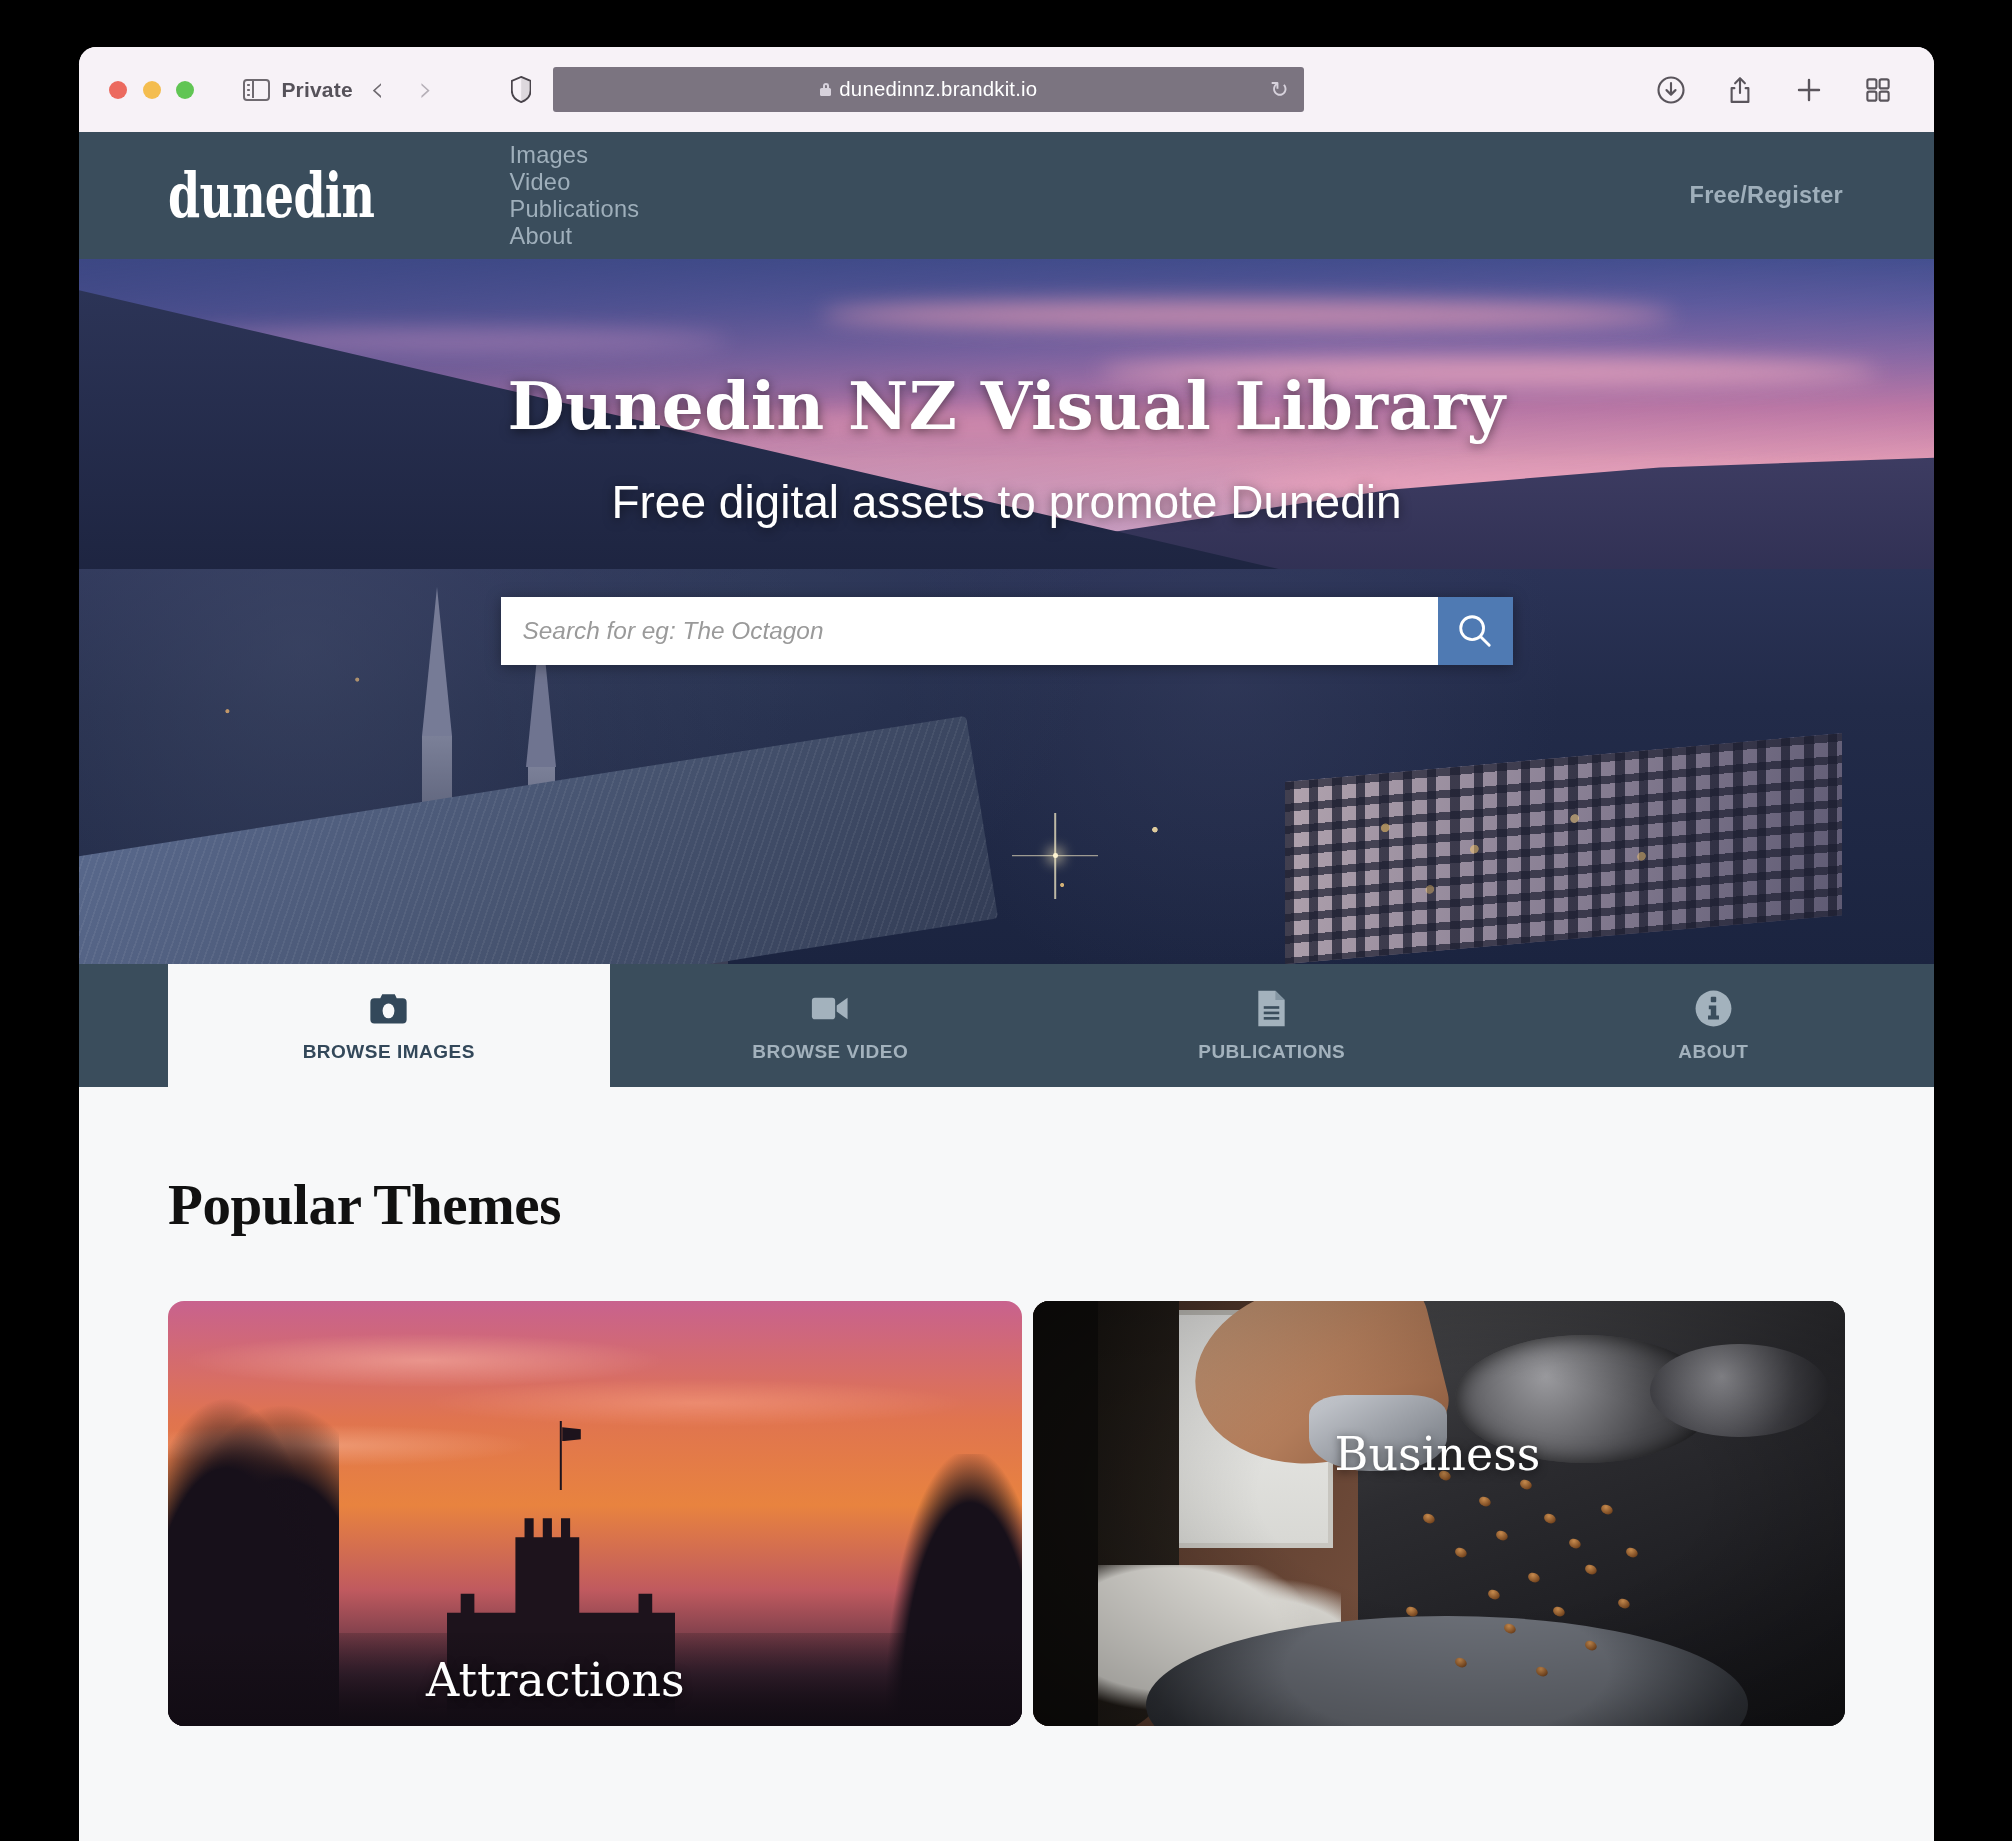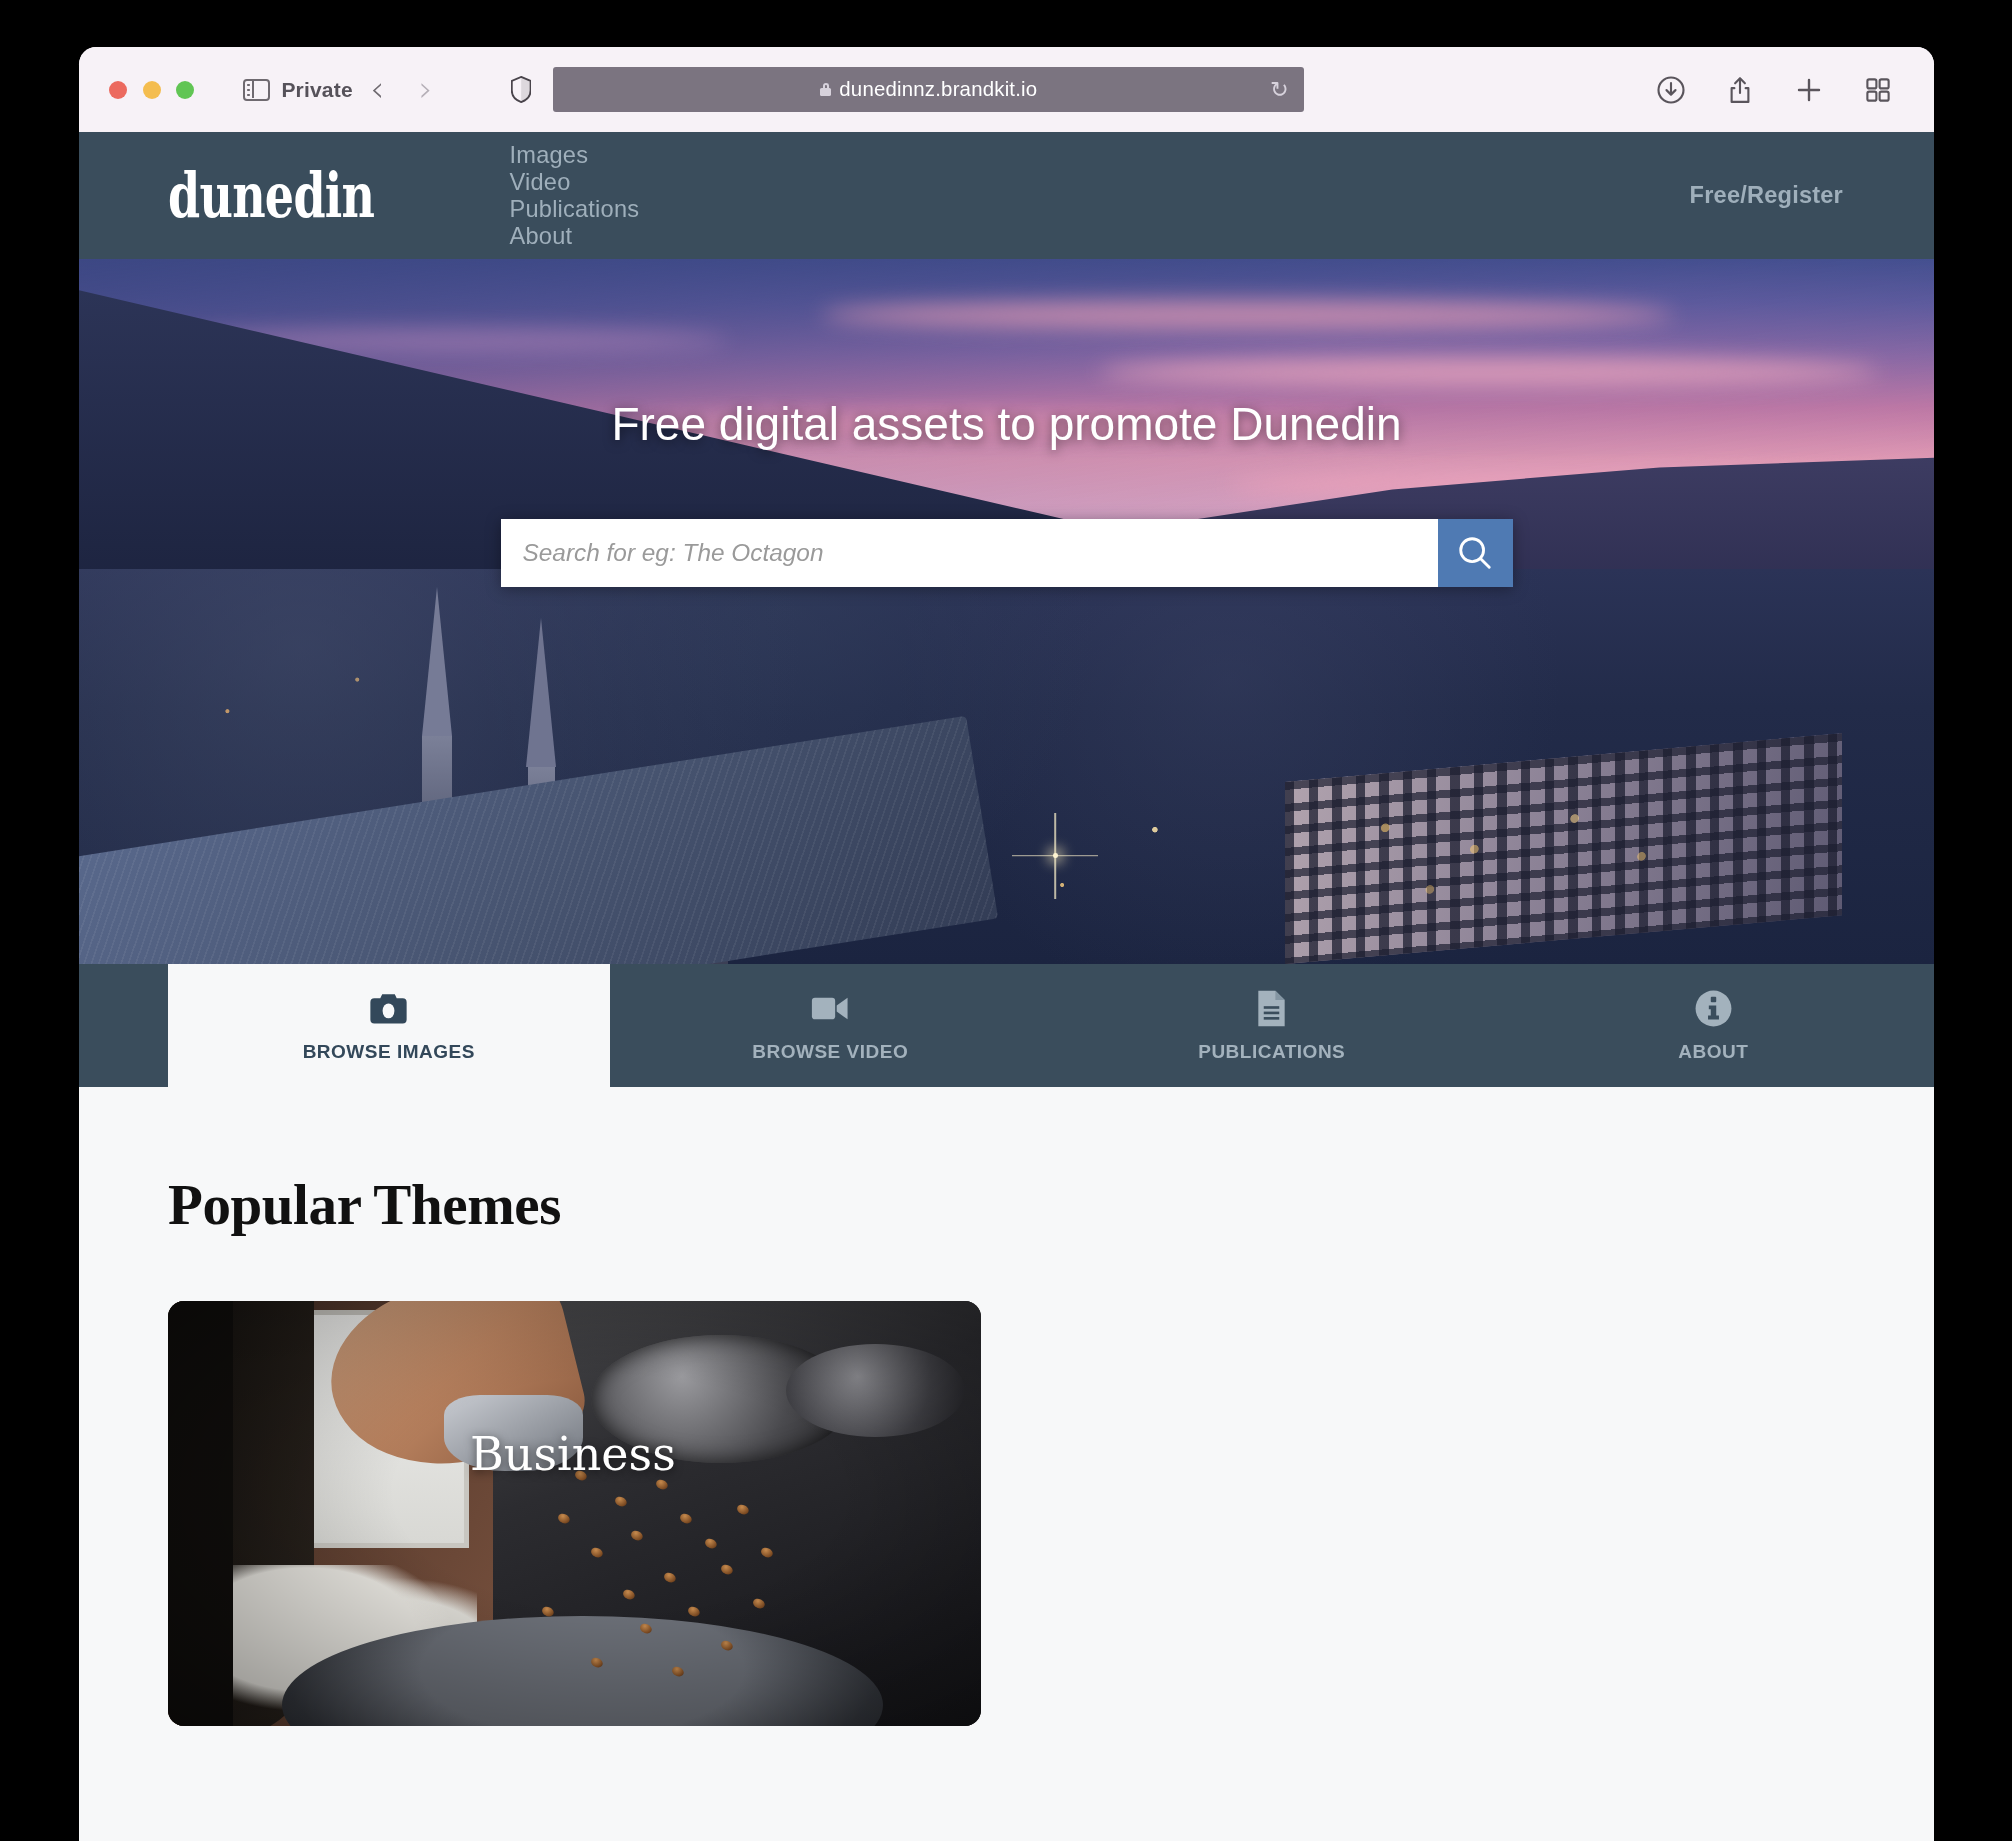--- a/index.html
+++ b/index.html
@@ -562,20 +562,21 @@
           </div>
         <div class="spire spire2">
             <span class="tip"></span>
           </div>
         <div class="roof"></div>
         <div class="starburst"></div>
       </div>
     </div>
 
     <div id="hero-content">
+      <h1 id="hero-title">Dunedin NZ Visual Library</h1>
       <p id="hero-subtitle">Free digital assets to promote Dunedin</p>
 
       <div id="searchbar">
         <input id="search-input" type="text" placeholder="Search for eg: The Octagon" style="">
         <button id="search-button">
           <svg viewBox="0 0 24 24">
             <circle cx="10.2" cy="10.2" r="7.2" fill="none" stroke="#ffffff" stroke-width="1.8"></circle>
             <path d="M15.6 15.6 L21 21" stroke="#ffffff" stroke-width="1.8" stroke-linecap="round"></path>
           </svg>
         </button>
@@ -628,20 +629,31 @@
       </span>
       <span class="tlabel">ABOUT</span>
     </div>
   </div>
 
   <div id="main">
     <h2 id="section-title">Popular Themes</h2>
 
     <div id="theme-grid">
 
+      <div class="theme-card attractions">
+        <div class="att-art">
+          <div class="att-clouds"></div>
+          <div class="att-flag"></div>
+          <div class="att-castle"></div>
+          <div class="att-trees"></div>
+          <div class="att-trees2"></div>
+          <div class="att-fg"></div>
+        </div>
+        <span class="theme-label">Attractions</span>
+      </div>
 
       <div class="theme-card business">
         <div class="bus-art">
           <div class="bus-wall"></div>
           <div class="bus-window"></div>
           <div class="bus-curtain"></div>
           <div class="bus-dark-l"></div>
           <div class="bus-machine"></div>
           <div class="bus-drum"></div>
           <div class="bus-drum2"></div>

